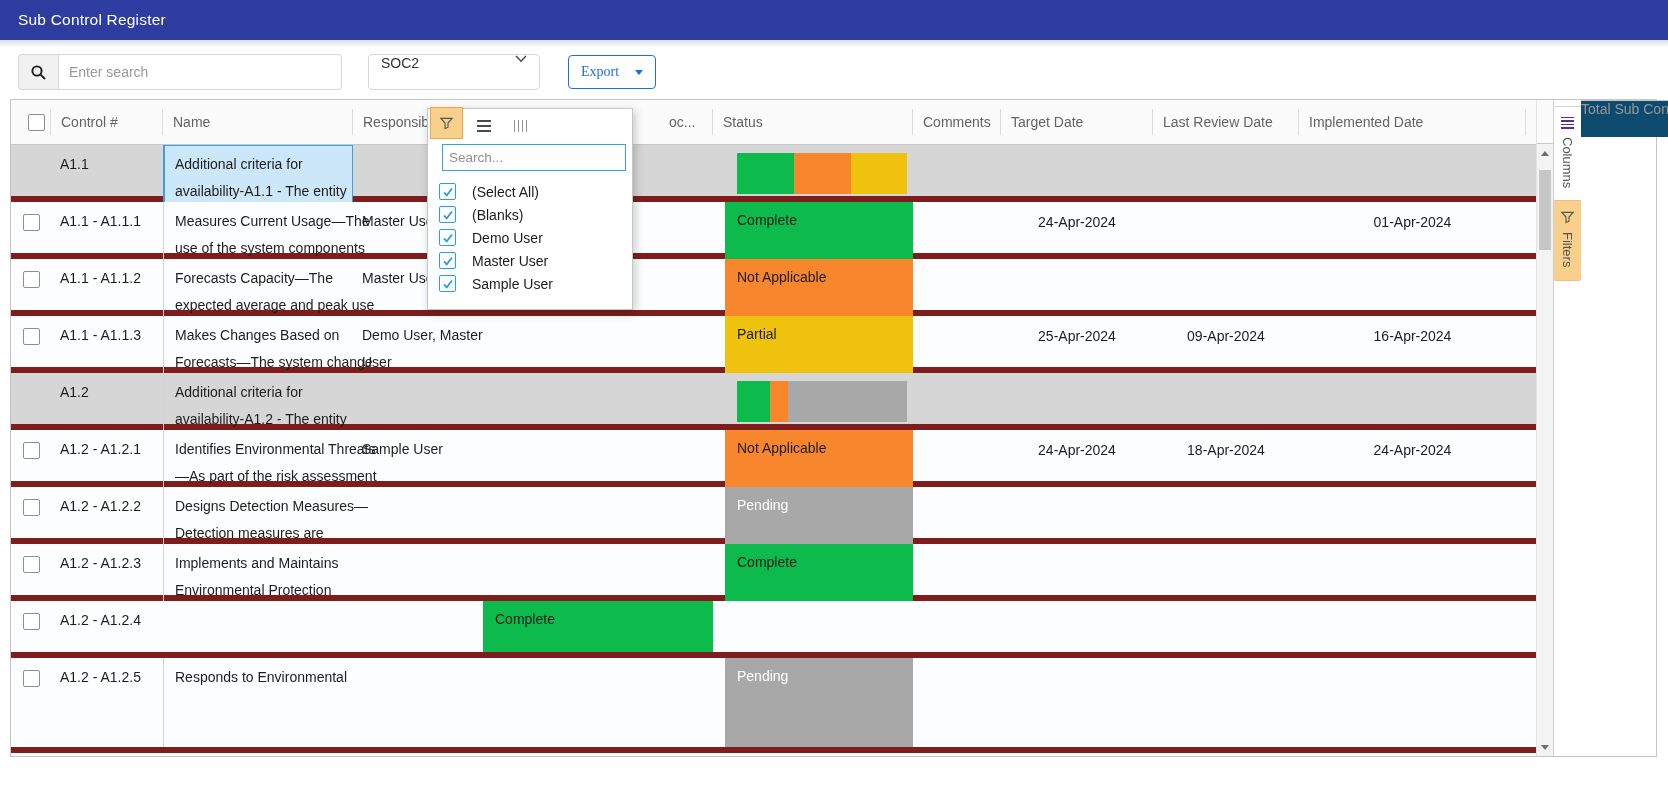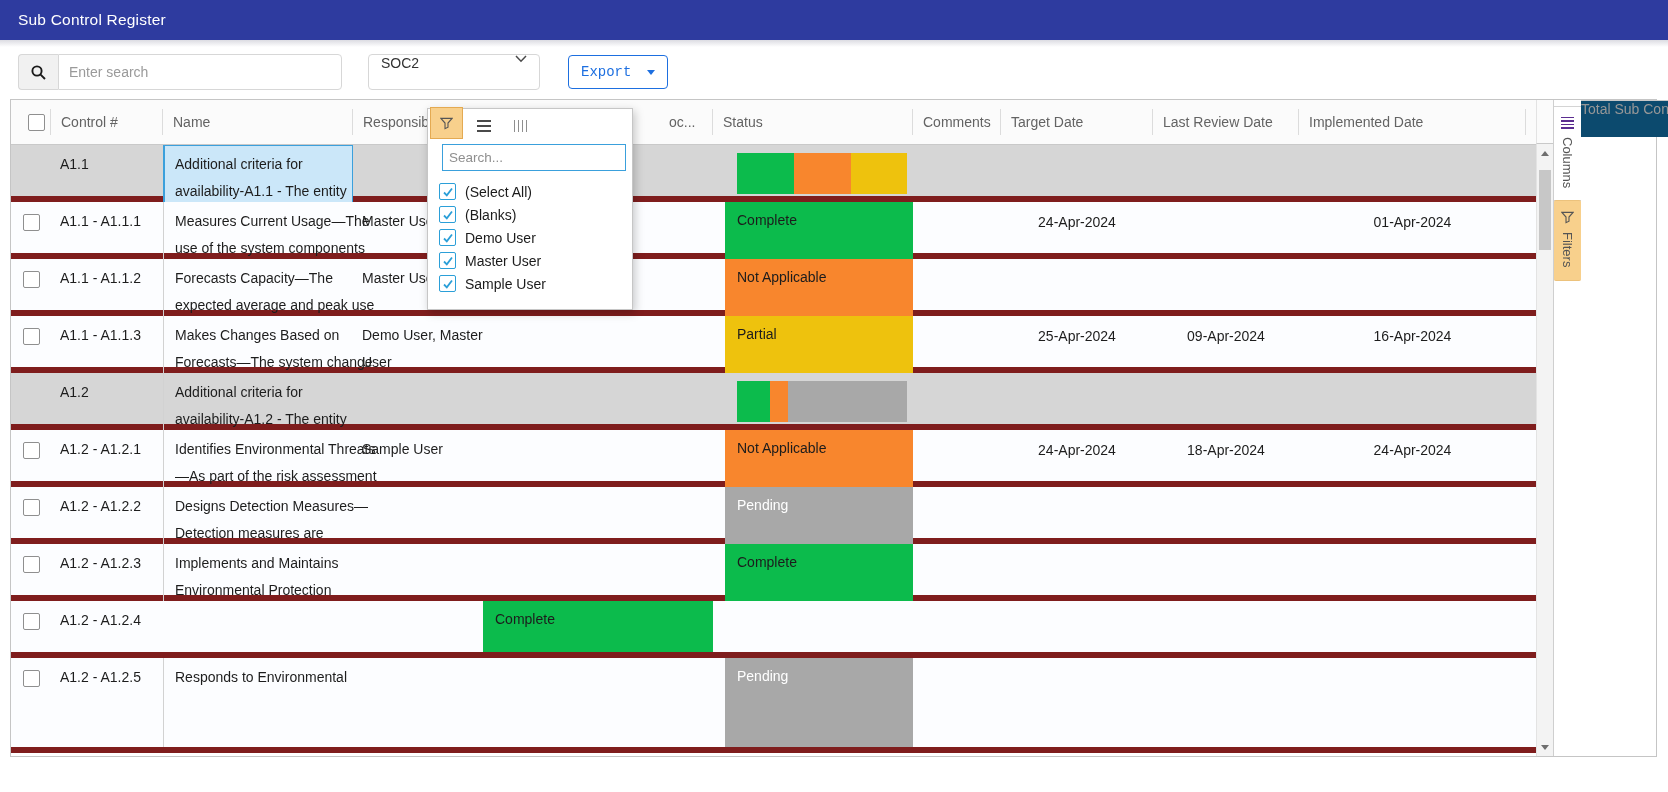--- a/index.html
+++ b/index.html
@@ -19,21 +19,21 @@
   .search-btn{width:40px;background:#f1f1f1;border:1px solid #d7d7d7;border-right:none;
     border-radius:4px 0 0 4px;display:flex;align-items:center;justify-content:center;box-sizing:border-box;cursor:pointer}
   .search-input{width:284px;border:1px solid #d7d7d7;border-radius:0 4px 4px 0;
     padding:0 10px;font-size:14px;color:#333;outline:none;font-family:inherit;box-sizing:border-box}
   .search-input::placeholder{color:#9a9a9a}
   .select-box{position:absolute;left:368px;top:54px;width:172px;height:36px;border:1px solid #d7d7d7;
     border-radius:4px;display:flex;align-items:flex-start;justify-content:space-between;
     padding:0 12px;box-sizing:border-box;font-size:14px;color:#333;background:#fff;cursor:pointer}
   .export-btn{position:absolute;left:568px;top:55px;height:34px;padding:0 12px;border:1px solid var(--accent);
     border-radius:4px;background:#fff;color:var(--accent);font-size:14px;display:flex;align-items:center;gap:16px;
-    box-sizing:border-box;cursor:pointer;font-family:Liberation Mono, monospace}
+    box-sizing:border-box;cursor:pointer;font-family:Liberation Serif, serif}
   .caret-down{width:0;height:0;border-left:4px solid transparent;border-right:4px solid transparent;
     border-top:5px solid var(--accent)}
   
   .widget{position:absolute;left:10px;top:99px;width:1647px;height:658px;border:1px solid #c5c5c5;
     box-sizing:border-box;background:#fff;display:flex;flex-direction:row}
   .widget-main{flex:1;display:flex;min-height:0}
   .grid-area{flex:1;min-width:0;display:flex;flex-direction:column}
   .grid-row{display:grid;grid-template-columns:40px 112px 190px 118px 242px 200px 88px 152px 146px 227px 1fr}
   .grid-header{height:44px;border-bottom:1px solid #c9c9c9;background:#fbfbfb;flex:none;align-items:center}
   .header-cell{font-size:14px;color:#636363;padding-left:10px;position:relative;height:44px;line-height:44px;
@@ -88,21 +88,21 @@
   .popup-icons{display:flex;align-items:center;height:34px;padding-left:2px;gap:4px}
   .icon-btn{width:33px;height:32px;display:flex;align-items:center;justify-content:center;box-sizing:border-box;cursor:pointer}
   .icon-btn.active{background:var(--tan);border:1px solid #e4aa52;position:relative;top:-3px}
   .hamburger{display:flex;flex-direction:column;gap:3px}
   .hamburger span{display:block;width:14px;height:2px;background:#4a4a4a}
   .colbars{display:flex;gap:2.5px}
   .colbars span{display:block;width:1.5px;height:12px;background:#8f8f8f}
   .popup-search{display:block;margin:1px 14px 9px;width:calc(100% - 20px);height:27px;border:1px solid #3aa0dc;
     box-sizing:border-box;padding:0 6px;font-size:13.5px;color:#333;outline:none;font-family:inherit}
   .popup-search::placeholder{color:#8f8f8f}
-  .popup-item{display:flex;align-items:center;gap:9px;padding:3px 0 3px 11px;font-size:14px;color:#1b1b1b;cursor:pointer}
+  .popup-item{display:flex;align-items:center;gap:16px;padding:3px 0 3px 11px;font-size:14px;color:#1b1b1b;cursor:pointer}
 </style>
 </head>
 <body>
 
 <div class="topbar">
   <span class="topbar-title">Sub Control Register</span>
 </div>
 <div class="topbar-shadow"></div>
 
 <div class="search-group">

